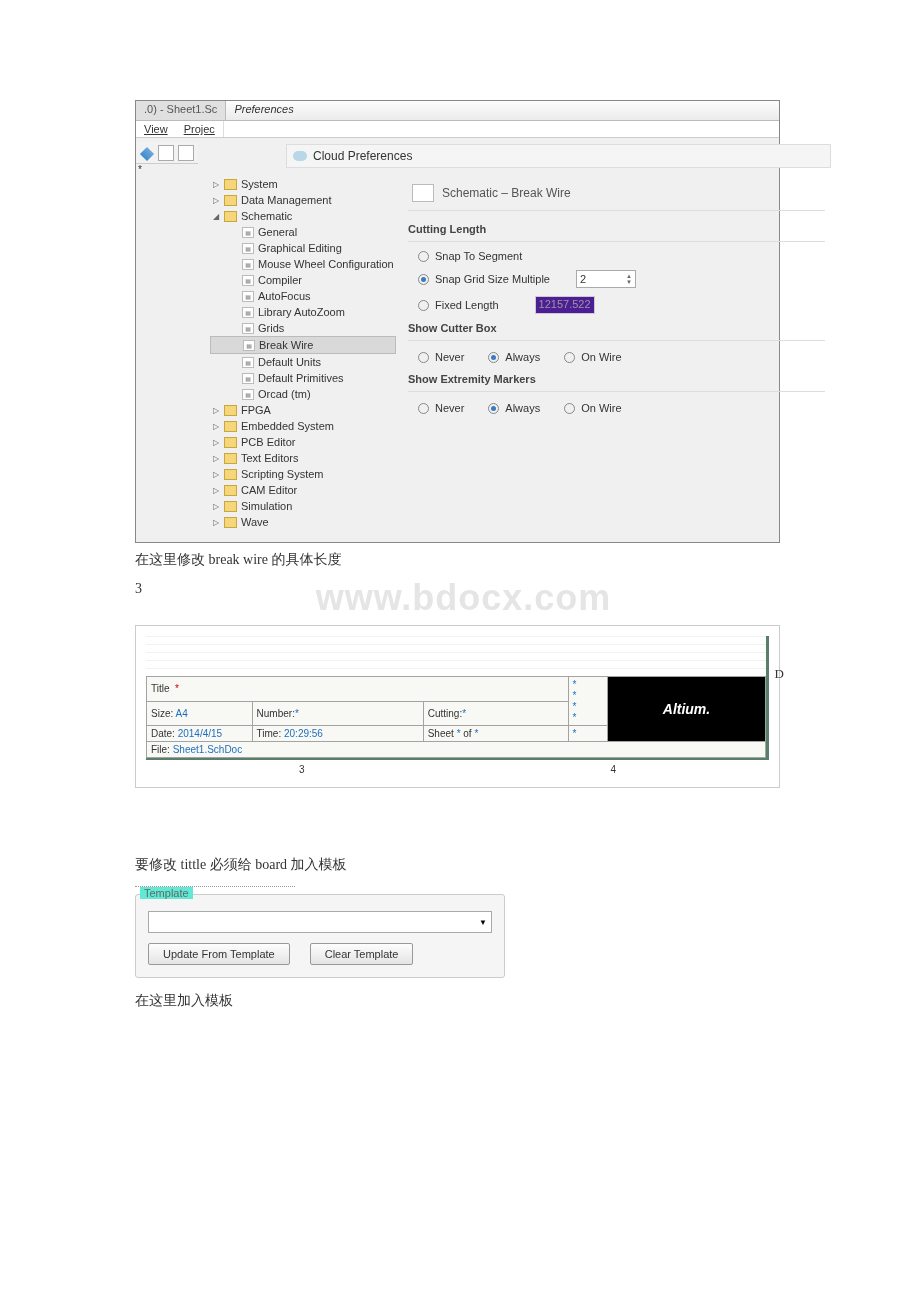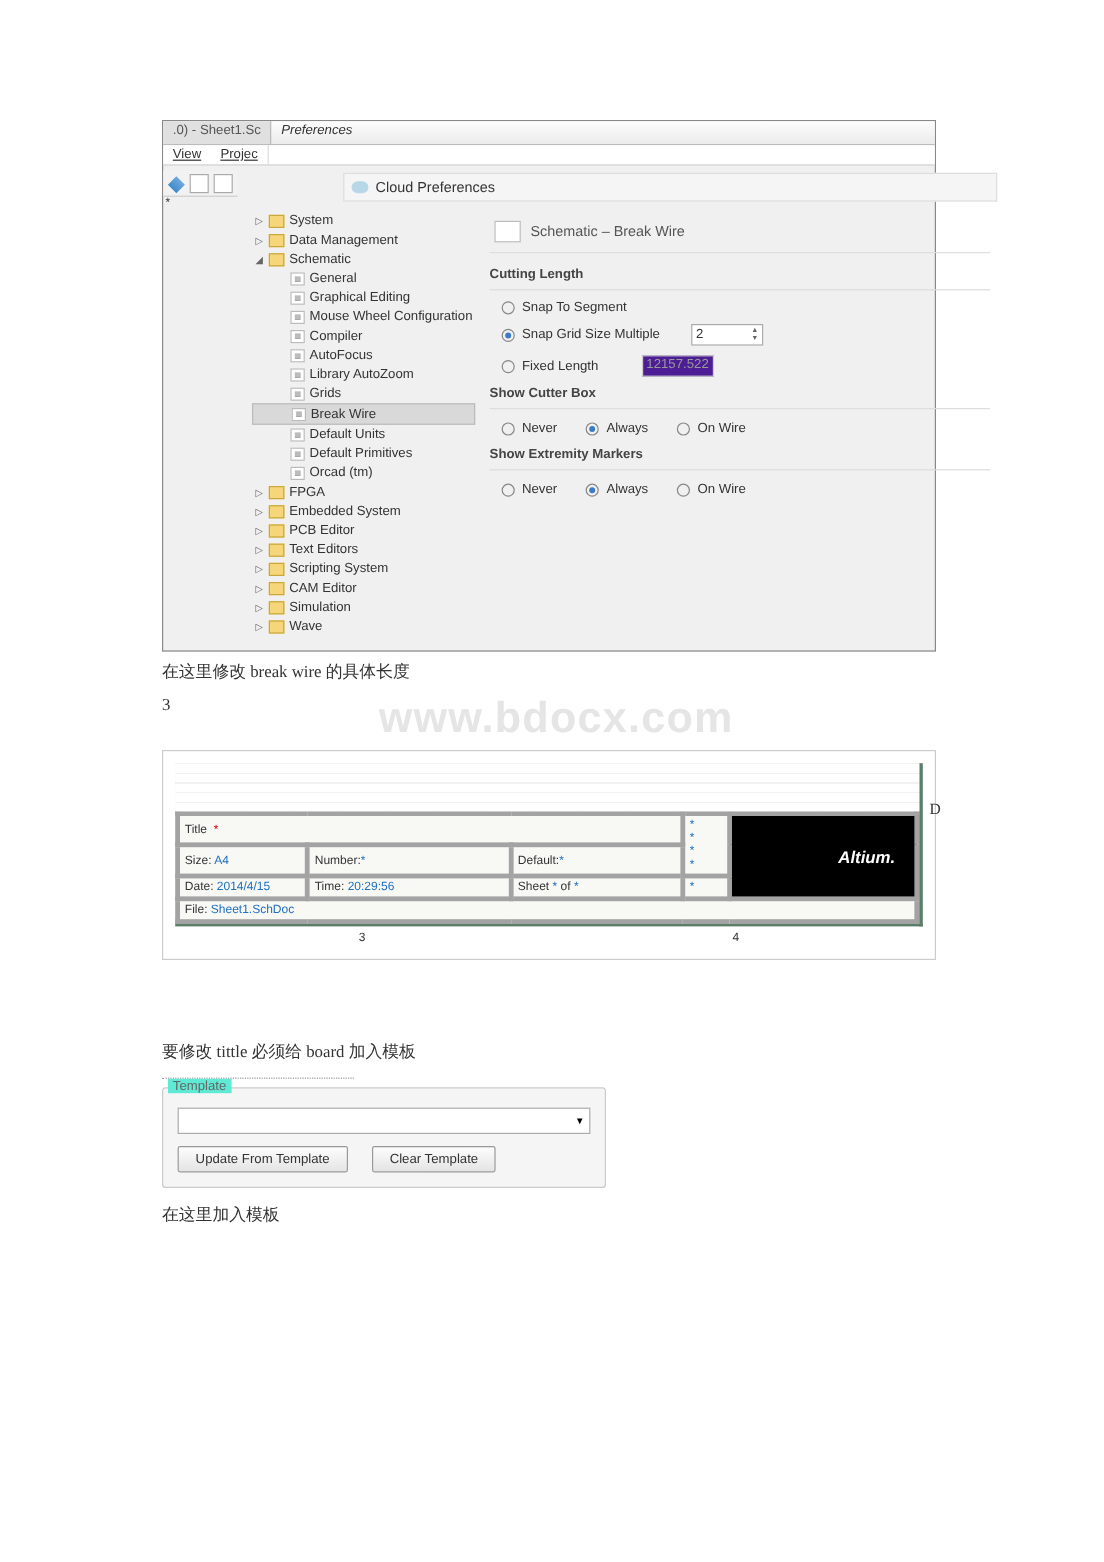--- a/index.html
+++ b/index.html
@@ -50,25 +50,25 @@
     .cn-text { font-family: SimSun, serif; font-size: 14px; padding: 8px 0 12px 0; }
     .page-num { font-family: serif; font-size: 14px; padding: 4px 0; float: left; }
     .watermark { font-family: Arial, sans-serif; font-size: 36px; font-weight: bold; color: #e5e5e5; letter-spacing: 1px; text-align: center; margin: -4px 0 6px 0; }
     
     
     .titleblock-wrap { border: 1px solid #ccc; padding: 10px; background: #fff; width: 645px; }
     .tb-inner { border-right: 3px solid #5a7e6a; border-bottom: 2px solid #5a7e6a; position: relative; }
     .tb-grid-bg { position: relative; height: 40px; background: repeating-linear-gradient(#f0f3f0,#f0f3f0 1px,#fff 1px,#fff 8px), repeating-linear-gradient(90deg,#f0f3f0,#f0f3f0 1px,#fff 1px,#fff 8px); }
     .tb-letter-d { position: absolute; right: -18px; top: 30px; font-family: serif; font-size: 13px; color: #333; }
     .tb-table { border-collapse: collapse; width: 100%; font-size: 10px; font-family: Arial, sans-serif; }
-    .tb-table td { border: 4px solid #a3a3a3; padding: 2px 4px; background: #f8f8f5; white-space: nowrap; }
+    .tb-table td { border: 1px solid #a3a3a3; padding: 2px 4px; background: #f8f8f5; white-space: nowrap; }
     .tb-table .lbl { color: #333; }
     .tb-table .val { color: #1e6fbf; }
     .tb-revcol { background: #f8f8f5; }
-    .altium-cell { background: #000 !important; text-align: right; padding: 16px !important; }
+    .altium-cell { background: #000 !important; text-align: center; padding: 16px !important; }
     .altium-logo { color: #fff; font-style: italic; font-weight: bold; font-size: 14px; font-family: Arial, sans-serif; }
     .tb-footer { display: flex; font-size: 10px; font-family: Arial, sans-serif; padding-top: 2px; }
     .tb-footer div { flex: 1; text-align: center; padding: 2px; }
     
     
     .template-box { border: 1px solid #ccc; border-radius: 3px; padding: 8px 12px 12px 12px; width: 370px; margin-top: 8px; position: relative; background: #f5f5f5; }
     .template-box .legend { position: absolute; top: -8px; left: 4px; background: #5eead4; padding: 0 4px; font-size: 11px; color: #666; }
     .template-dd { margin: 8px 0 10px 0; width: 100%; height: 22px; border: 1px solid #aaa; background: #fff; display: flex; justify-content: flex-end; align-items: center; padding: 0 4px; }
     .dd-arrow { font-size: 8px; color: #000; }
     .template-btns { display: flex; gap: 20px; }
@@ -292,21 +292,21 @@
             <div class="val">*</div>
             <div class="val">*</div>
           </td>
           <td rowspan="3" class="altium-cell" style="width:120px;">
             <span class="altium-logo">Altium.</span>
           </td>
         </tr>
         <tr>
           <td style="width:80px;"><span class="lbl">Size:</span> <span class="val">A4</span></td>
           <td style="width:130px;"><span class="lbl">Number:</span><span class="val">*</span></td>
-          <td style="width:110px;"><span class="lbl">Default:</span><span class="val">*</span></td>
+          <td style="width:110px;"><span class="lbl">Cutting:</span><span class="val">*</span></td>
         </tr>
         <tr>
           <td><span class="lbl">Date:</span> <span class="val">2014/4/15</span></td>
           <td><span class="lbl">Time:</span> <span class="val">20:29:56</span></td>
           <td><span class="lbl">Sheet</span> <span class="val">*</span> <span class="lbl">of</span> <span class="val">*</span></td>
           <td class="tb-revcol"><span class="val">*</span></td>
         </tr>
         <tr>
           <td colspan="5"><span class="lbl">File:</span> <span class="val">Sheet1.SchDoc</span></td>
         </tr>

